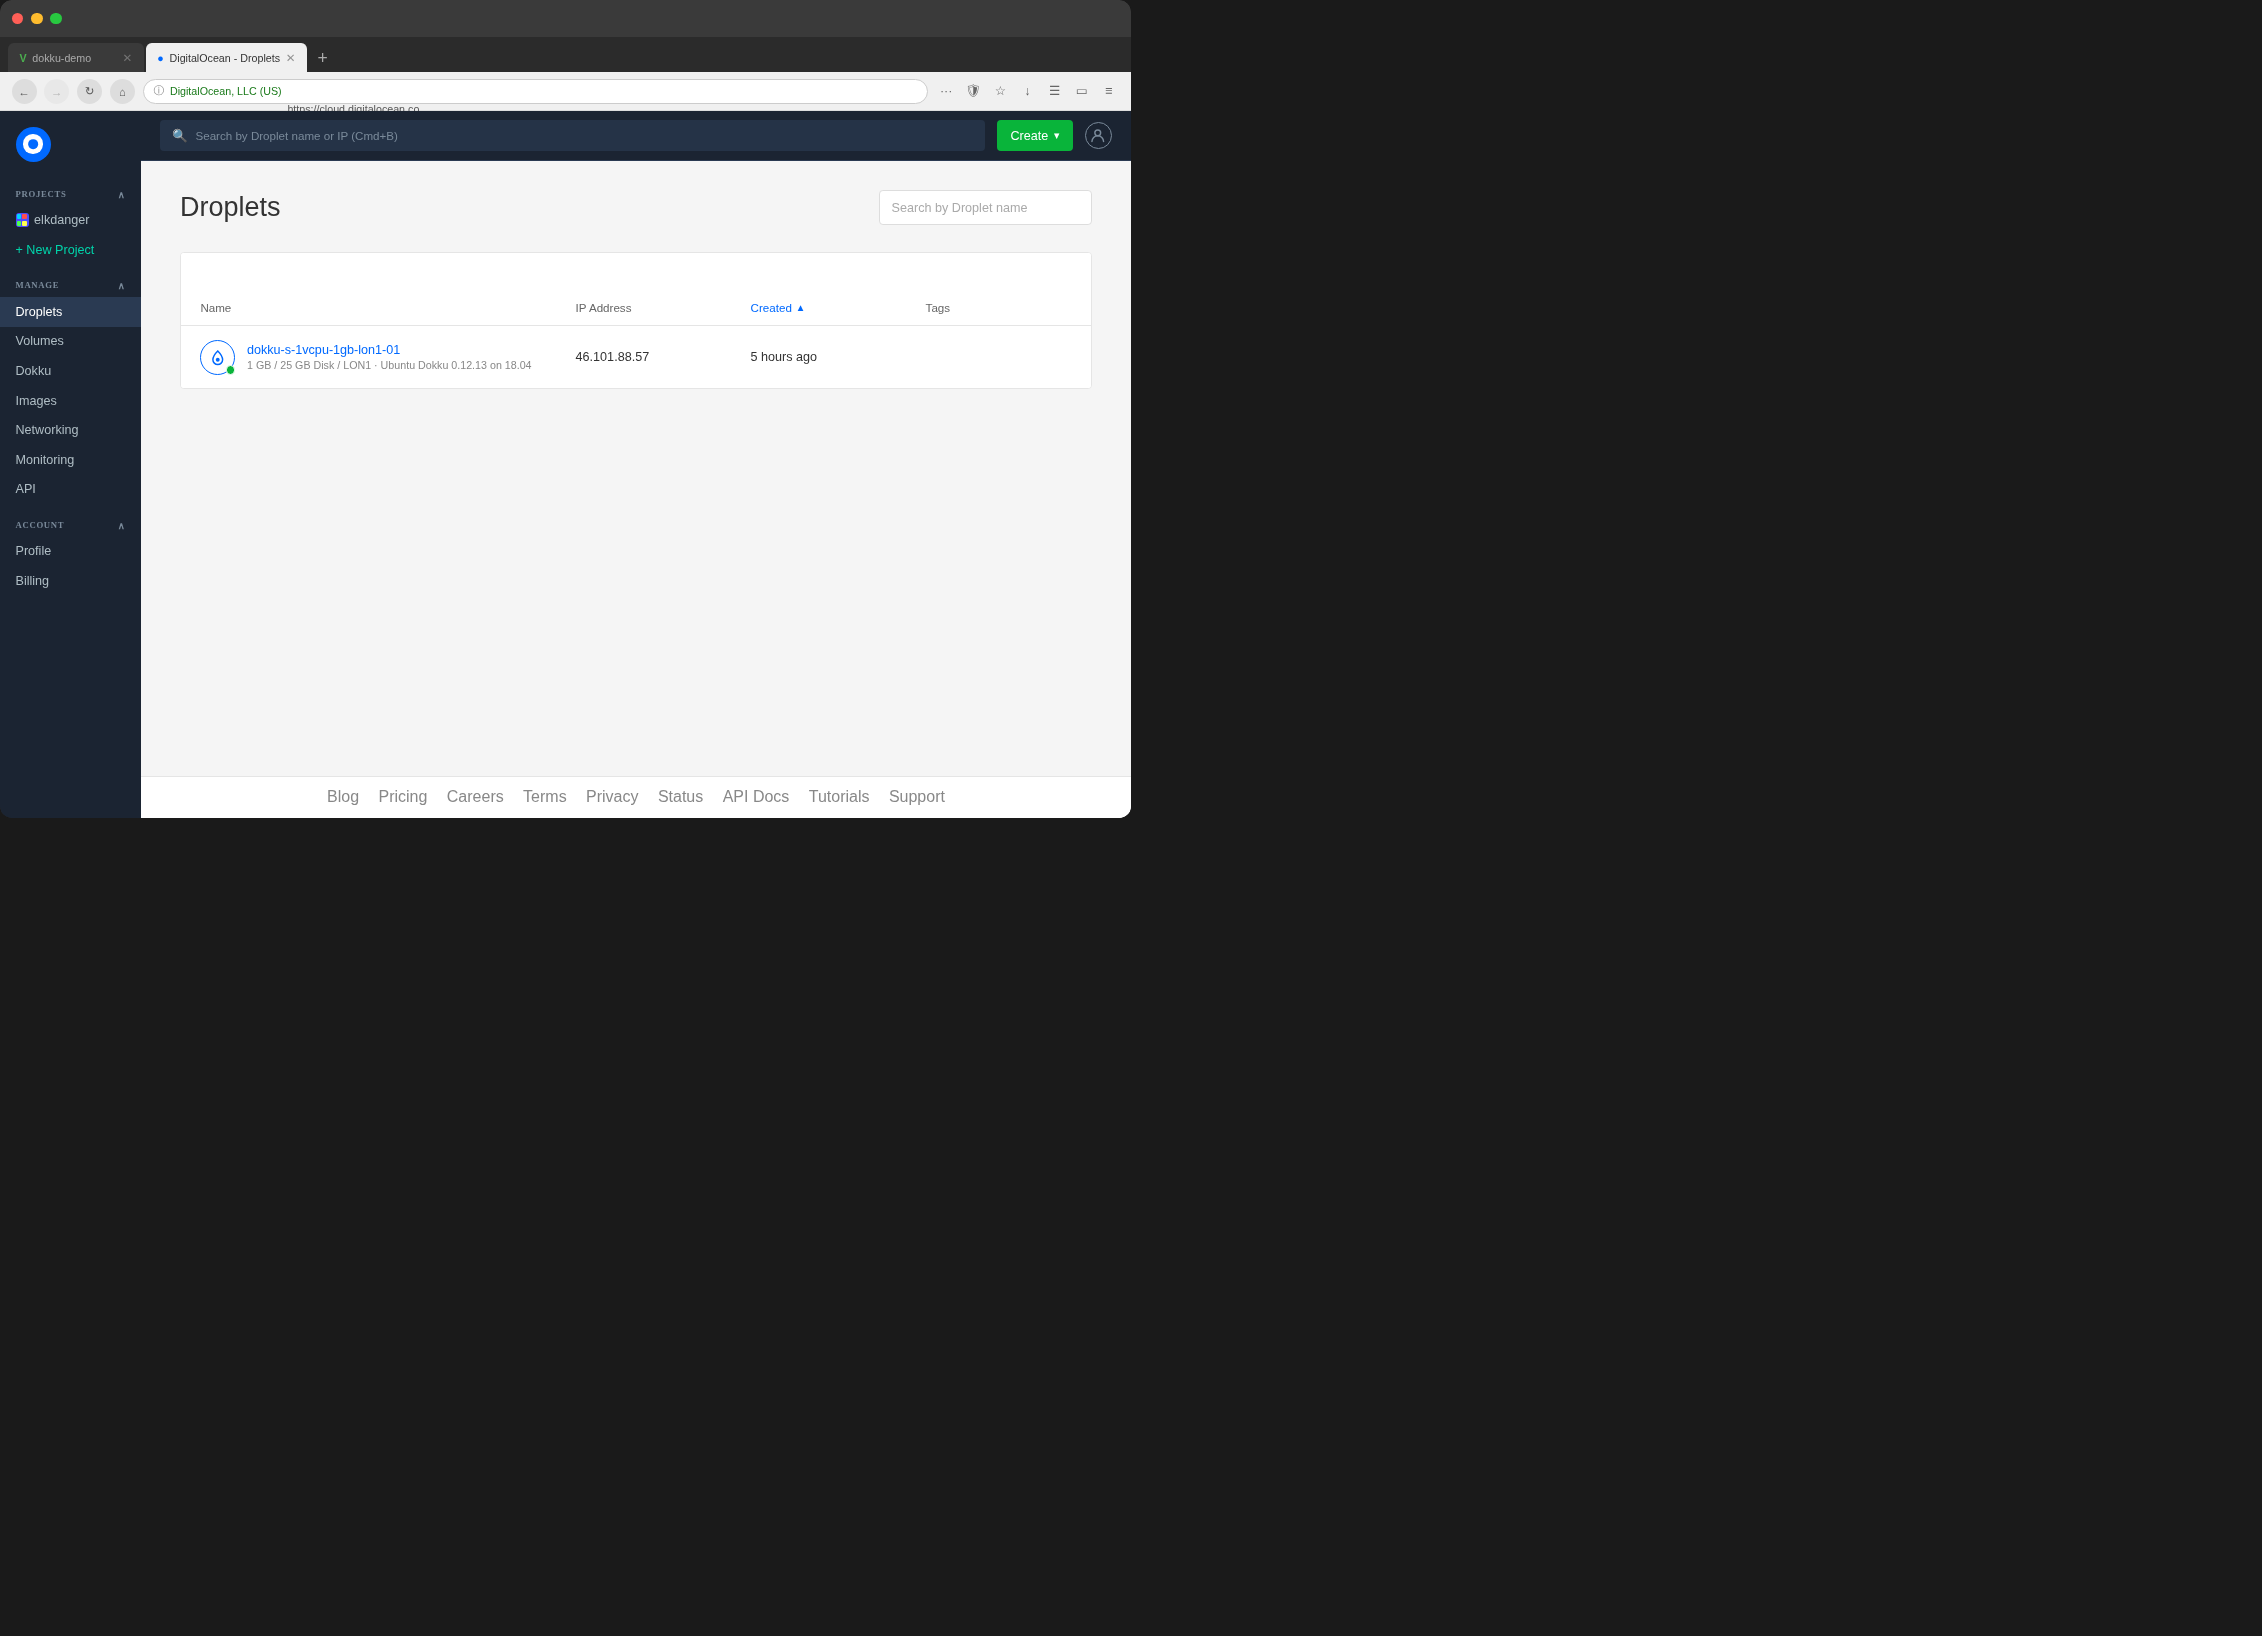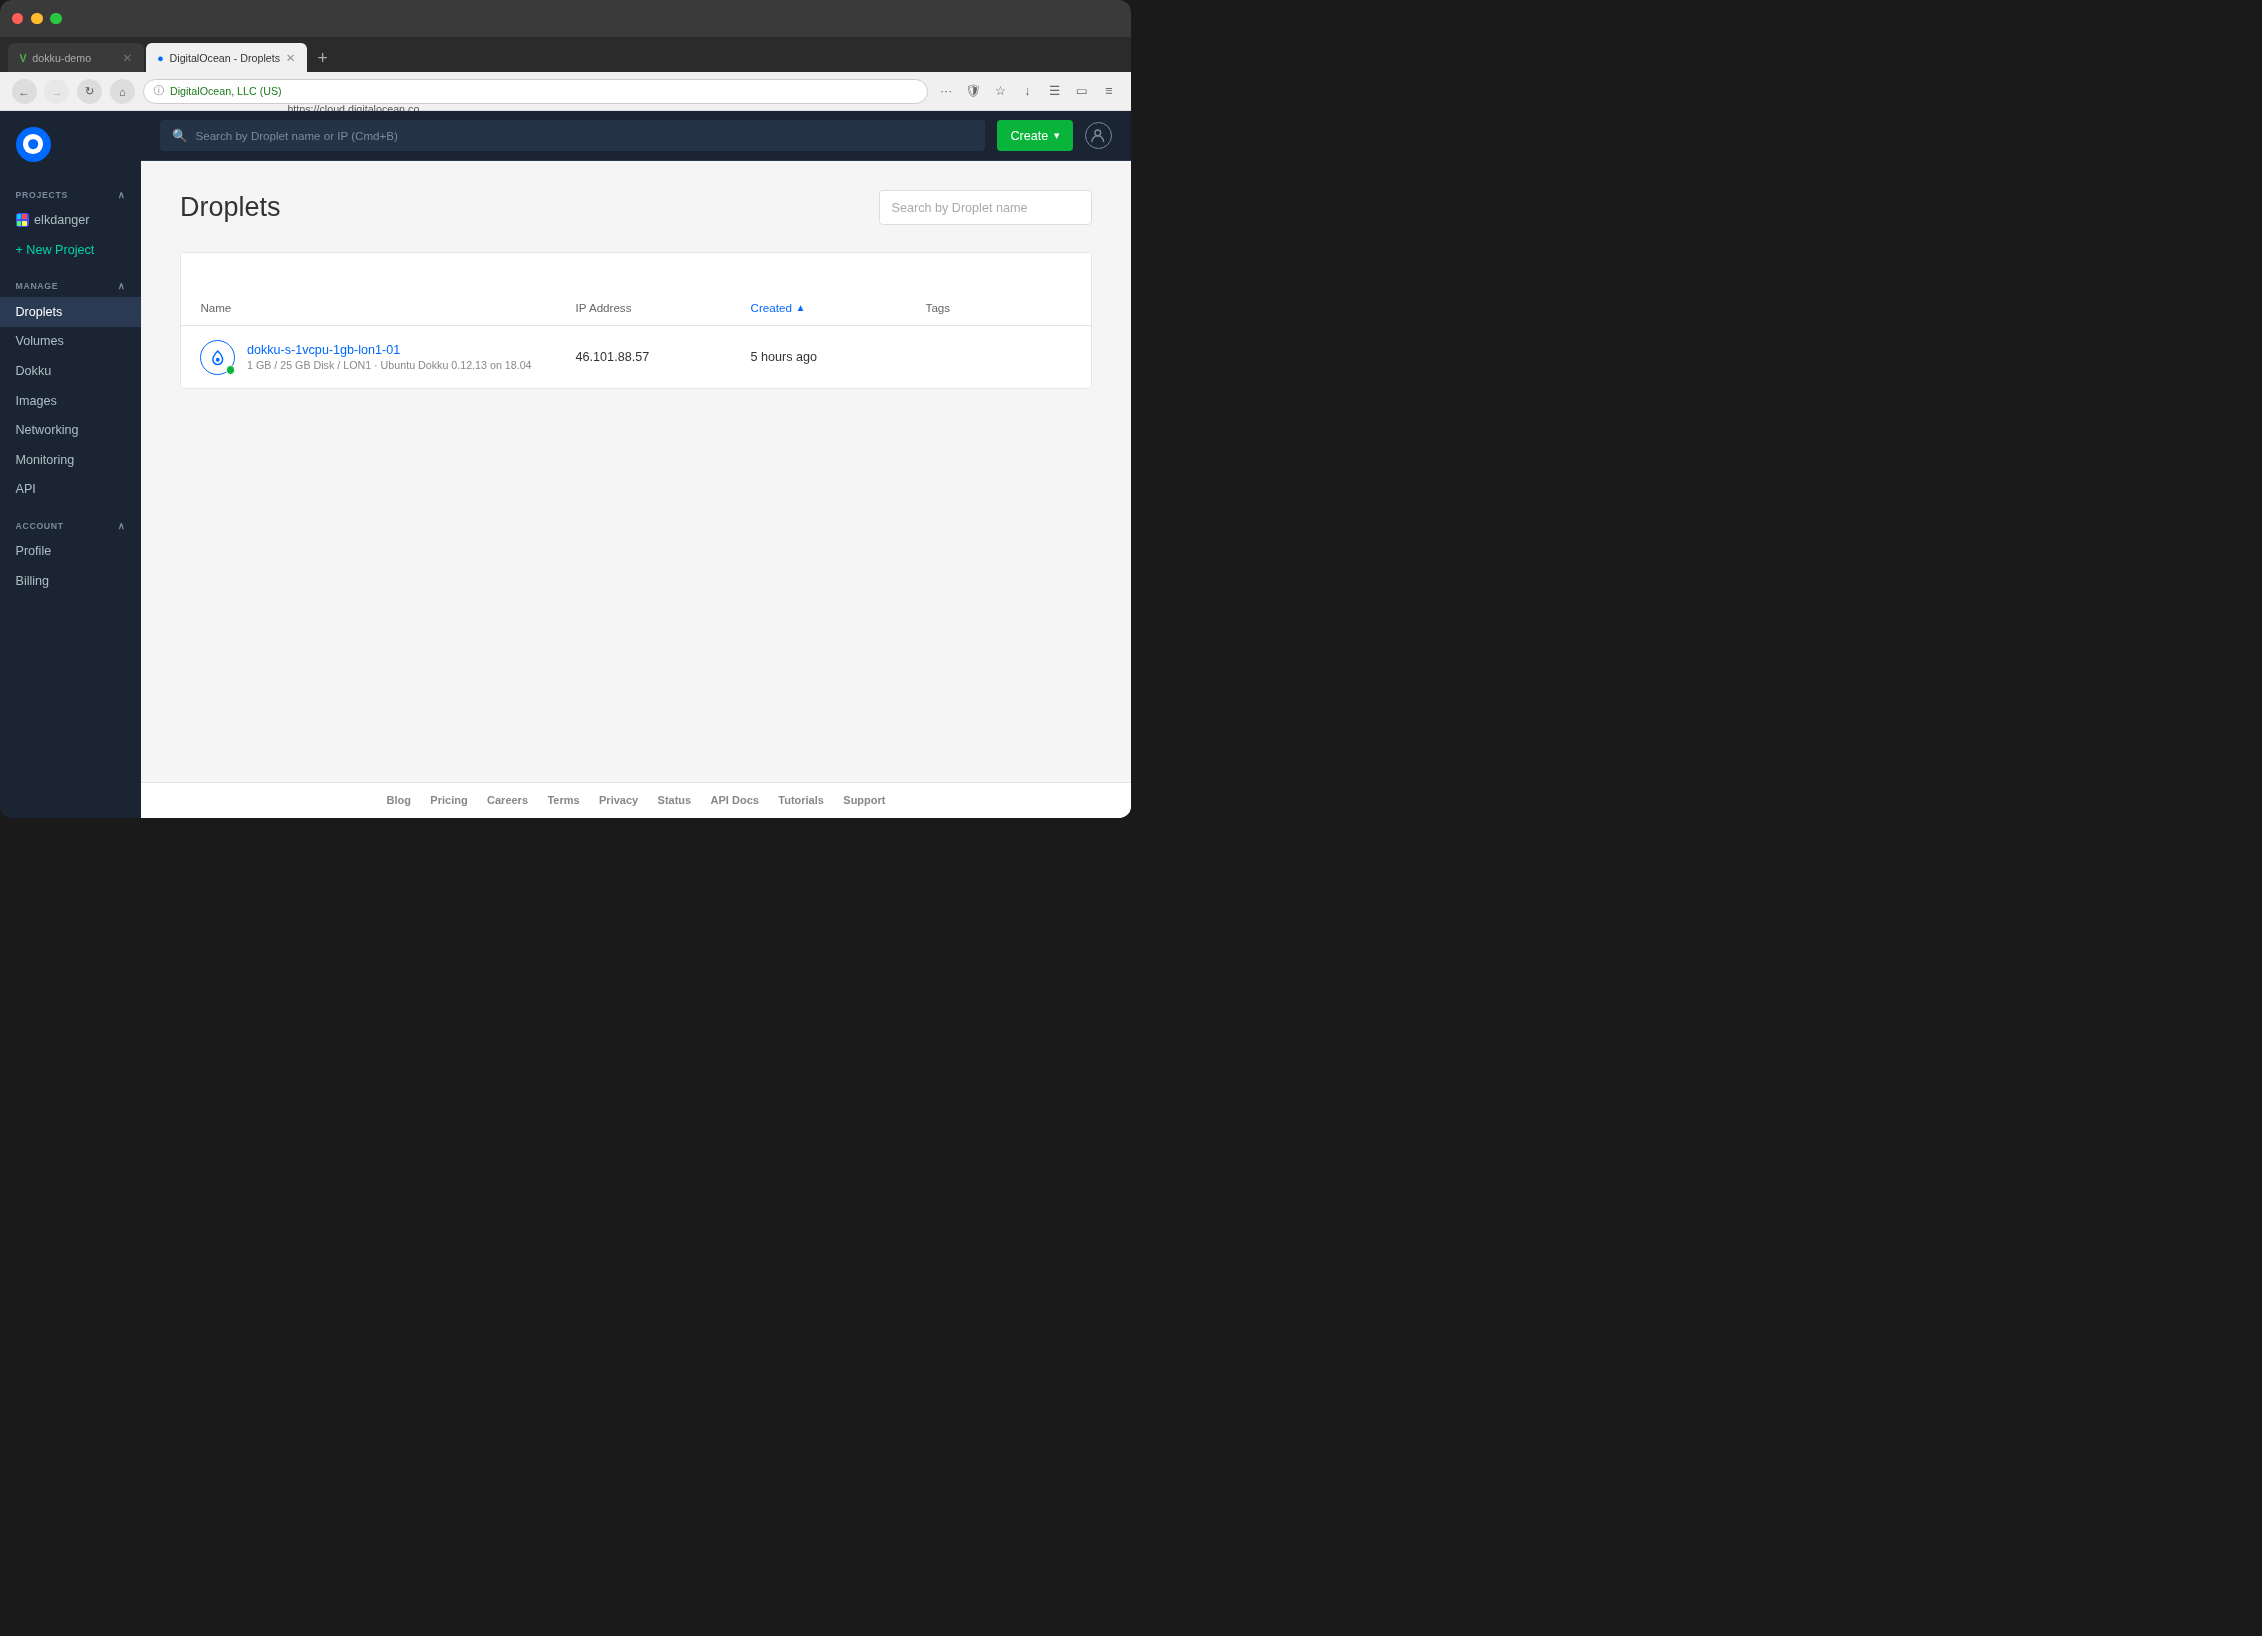--- a/index.html
+++ b/index.html
@@ -31,21 +31,21 @@
     .app { display: flex; flex: 1; height: calc(100% - 111px); }
 
     
     .sidebar { width: 141px; background: #1b2432; display: flex; flex-direction: column; padding: 15.5px 0; overflow-y: auto; }
     .sidebar-logo { padding: 0 15.5px 19.4px; }
     .logo-circle { width: 35px; height: 35px; background: #0069ff; border-radius: 50%; display: flex; align-items: center; justify-content: center; }
     .logo-inner { width: 19.4px; height: 19.4px; background: white; border-radius: 50%; position: relative; }
     .logo-inner::after { content: ''; position: absolute; width: 9.7px; height: 9.7px; background: #0069ff; border-radius: 50%; top: 50%; left: 50%; transform: translate(-50%, -50%); }
 
     .sidebar-section { padding: 0 0 7.8px; }
-    .sidebar-section-header { padding: 7.8px 15.5px 5.8px; font-size: 8.7px; font-weight: 600; color: #7a8a9a; letter-spacing: 0.08em; text-transform: uppercase; display: flex; align-items: flex-end; justify-content: space-between; }
+    .sidebar-section-header { padding: 7.8px 15.5px 5.8px; font-size: 8.7px; font-weight: 600; color: #7a8a9a; letter-spacing: 0.08em; text-transform: uppercase; display: flex; align-items: flex-start; justify-content: space-between; font-family: Liberation Serif, serif; }
     .sidebar-section-header .chevron { color: #7a8a9a; font-size: 9.7px; }
     .sidebar-item { padding: 7.8px 15.5px; font-size: 12.6px; color: #b0bec5; cursor: pointer; display: flex; align-items: center; gap: 5px; }
     .sidebar-item.active { background: #2a3a52; color: white; font-weight: 500; }
     .sidebar-item.new-project { color: #00d4aa; }
     .project-icon { width: 13.6px; height: 13.6px; border-radius: 2.9px; display: flex; gap: 1px; flex-wrap: wrap; padding: 1px; }
     .project-icon-q { width: 4.9px; height: 4.9px; border-radius: 1px; }
 
     
     .main-wrapper { flex: 1; display: flex; flex-direction: column; background: white; }
     .top-bar { height: 50px; background: #1b2432; display: flex; align-items: center; padding: 0 19.4px; gap: 11.6px; border-bottom: 1px solid #2a3a52; }
@@ -76,21 +76,21 @@
     .droplet-status-dot { position: absolute; bottom: 0; right: 0; width: 9.7px; height: 9.7px; border-radius: 50%; background: #09b43a; border: 1.9px solid white; }
     .droplet-info { display: flex; flex-direction: column; gap: 1.9px; }
     .droplet-name { font-size: 12.6px; color: #0069ff; font-weight: 500; cursor: pointer; }
     .droplet-meta { font-size: 10.7px; color: #888; }
     .ip-address { font-size: 12.6px; color: #333; }
     .created-time { font-size: 12.6px; color: #333; }
     .tags-cell { font-size: 12.6px; color: #333; }
 
     
     .footer { background: white; border-top: 1px solid #e5e5e5; padding: 11.6px 39px; display: flex; justify-content: center; gap: 19.4px; }
-    .footer-link { font-size: 11px; color: #888; cursor: pointer; text-decoration: none; font-weight: bold; }
+    .footer-link { font-size: 16px; color: #888; cursor: pointer; text-decoration: none; }
   </style>
 </head>
 <body>
 
 <div class="browser-frame">
 
   <div class="title-bar">
     <div class="traffic-light tl-red"></div>
     <div class="traffic-light tl-yellow"></div>
     <div class="traffic-light tl-green"></div>

